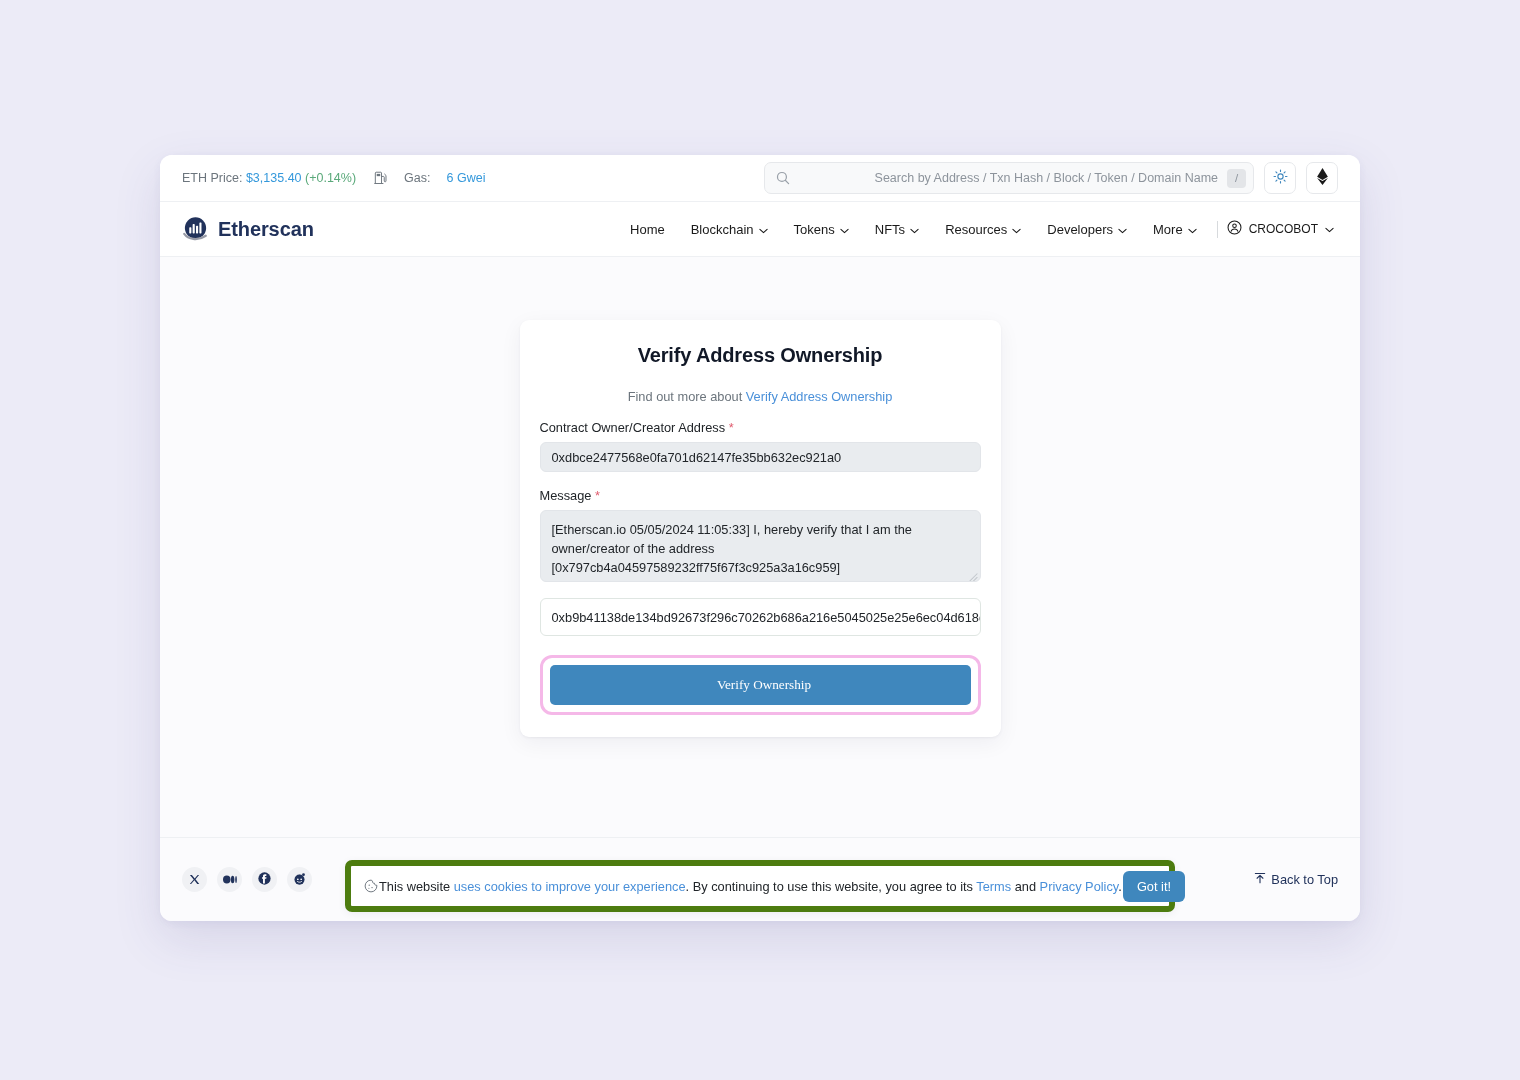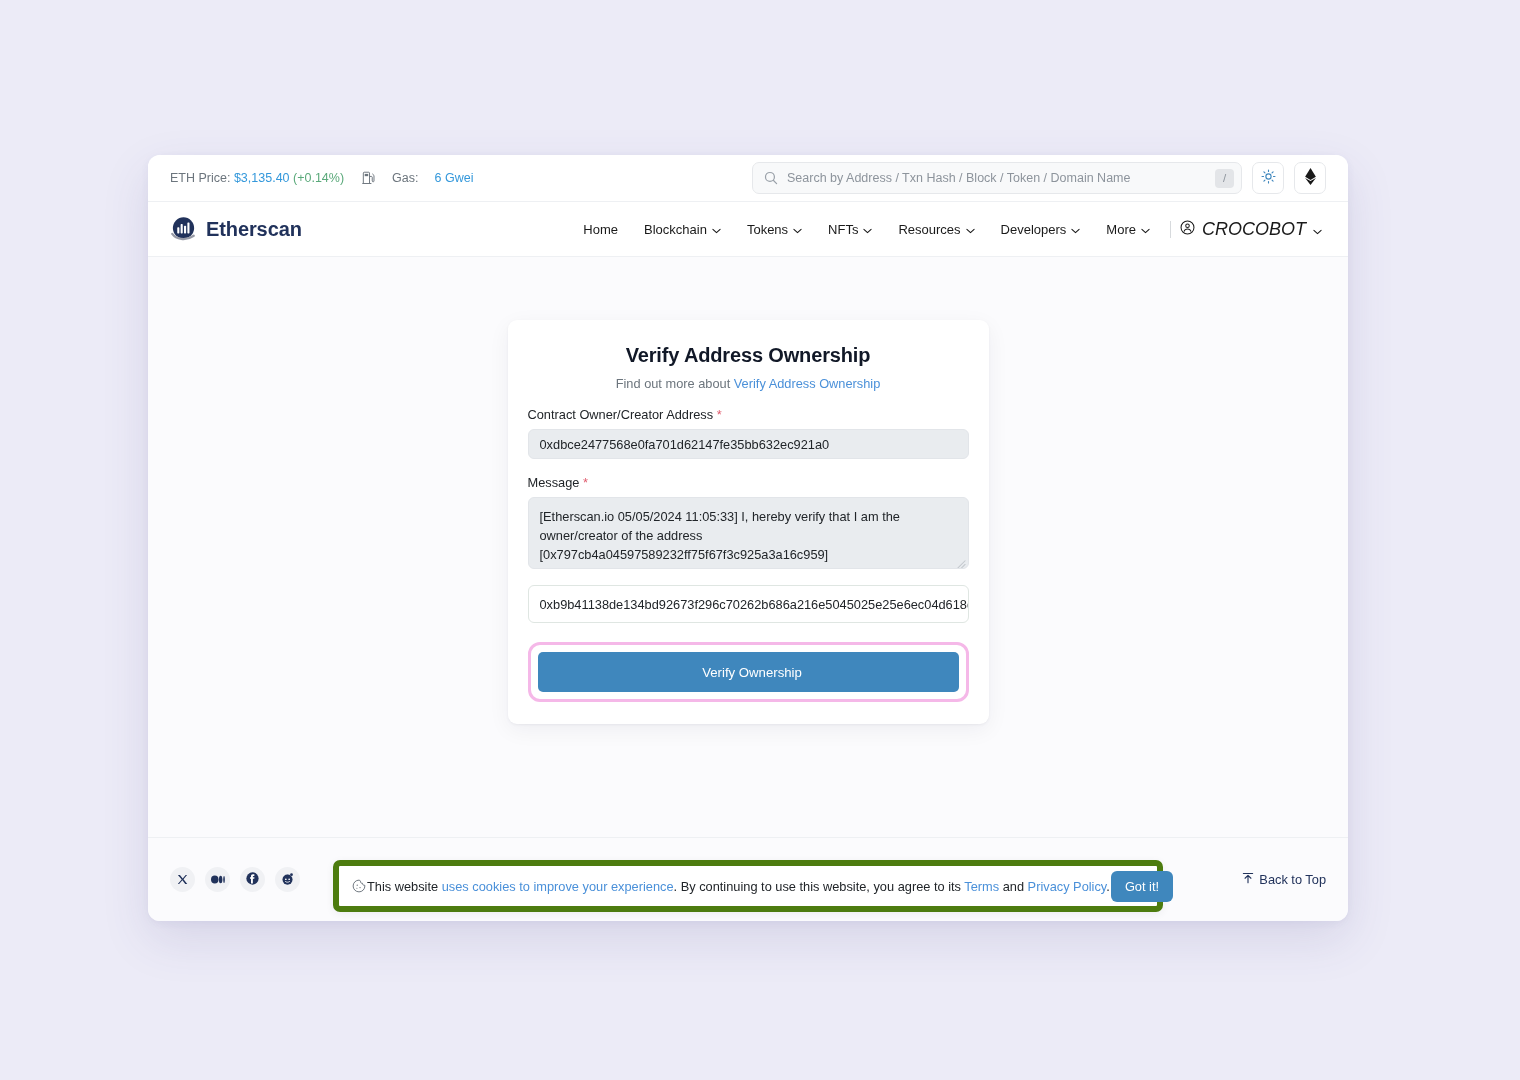--- a/index.html
+++ b/index.html
@@ -12,21 +12,21 @@
 
   body {
     background: #ecebf7;
     font-family: "Liberation Sans", sans-serif;
     -webkit-font-smoothing: antialiased;
   }
 
   
   .window {
     position: absolute;
-    left: 148px;
+    left: 160px;
     top: 155px;
     width: 1200px;
     height: 766px;
     background: #fbfbfd;
     border-radius: 12px;
     box-shadow: 0 18px 48px rgba(70, 60, 130, 0.13),
                 0 2px 8px rgba(70, 60, 130, 0.06);
     overflow: hidden;
     display: flex;
     flex-direction: column;
@@ -66,20 +66,21 @@
   .searchbox {
     width: 490px;
     height: 32px;
     background: #f8f9fa;
     border: 1px solid #e6e8eb;
     border-radius: 7px;
     display: flex;
     align-items: center;
     padding: 0 7px 0 11px;
     gap: 9px;
+    text-align: right;
   }
   .searchbox .search-icon { flex: none; display: flex; }
   .searchbox .ph {
     flex: 1;
     font-size: 12.5px;
     color: #8d949c;
     white-space: nowrap;
     overflow: hidden;
   }
   .slash-badge {
@@ -138,24 +139,23 @@
   .nav-sep {
     width: 1px;
     height: 17px;
     background: #d7dadd;
     margin: 0 7px;
   }
   .user-item {
     display: flex;
     align-items: center;
     gap: 7px;
-    font-size: 18px;
+    font-size: 12px;
     color: #1a1a1a;
     padding: 0 4px 0 2px;
-    font-style: italic;
   }
 
   
   .page {
     flex: 1;
     background: #fbfbfd;
     position: relative;
     display: flex;
     justify-content: center;
     padding-top: 63px;
@@ -172,21 +172,21 @@
   }
 
   .card-title {
     font-size: 20px;
     font-weight: 700;
     color: #111827;
     text-align: center;
     letter-spacing: -0.15px;
   }
   .card-sub {
-    margin-top: 9px;
+    margin-top: 22px;
     font-size: 12.8px;
     color: #6c757d;
     text-align: center;
   }
   .card-sub a { color: #4a90d9; text-decoration: none; }
 
   .field { margin-top: 16px; }
   .field-label {
     font-size: 12.8px;
     color: #212529;
@@ -253,21 +253,21 @@
     background: #ffffff;
   }
   .btn-primary {
     width: 100%;
     height: 40px;
     background: #3f87bd;
     border: none;
     border-radius: 5px;
     color: #ffffff;
     font-size: 13.2px;
-    font-family: Liberation Sans, sans-serif;
+    font-family: Liberation Serif, serif;
     display: flex;
     align-items: center;
     justify-content: center;
     padding-left: 8px;
   }
 
   
   .footer {
     height: 84px;
     background: #fbfbfd;

